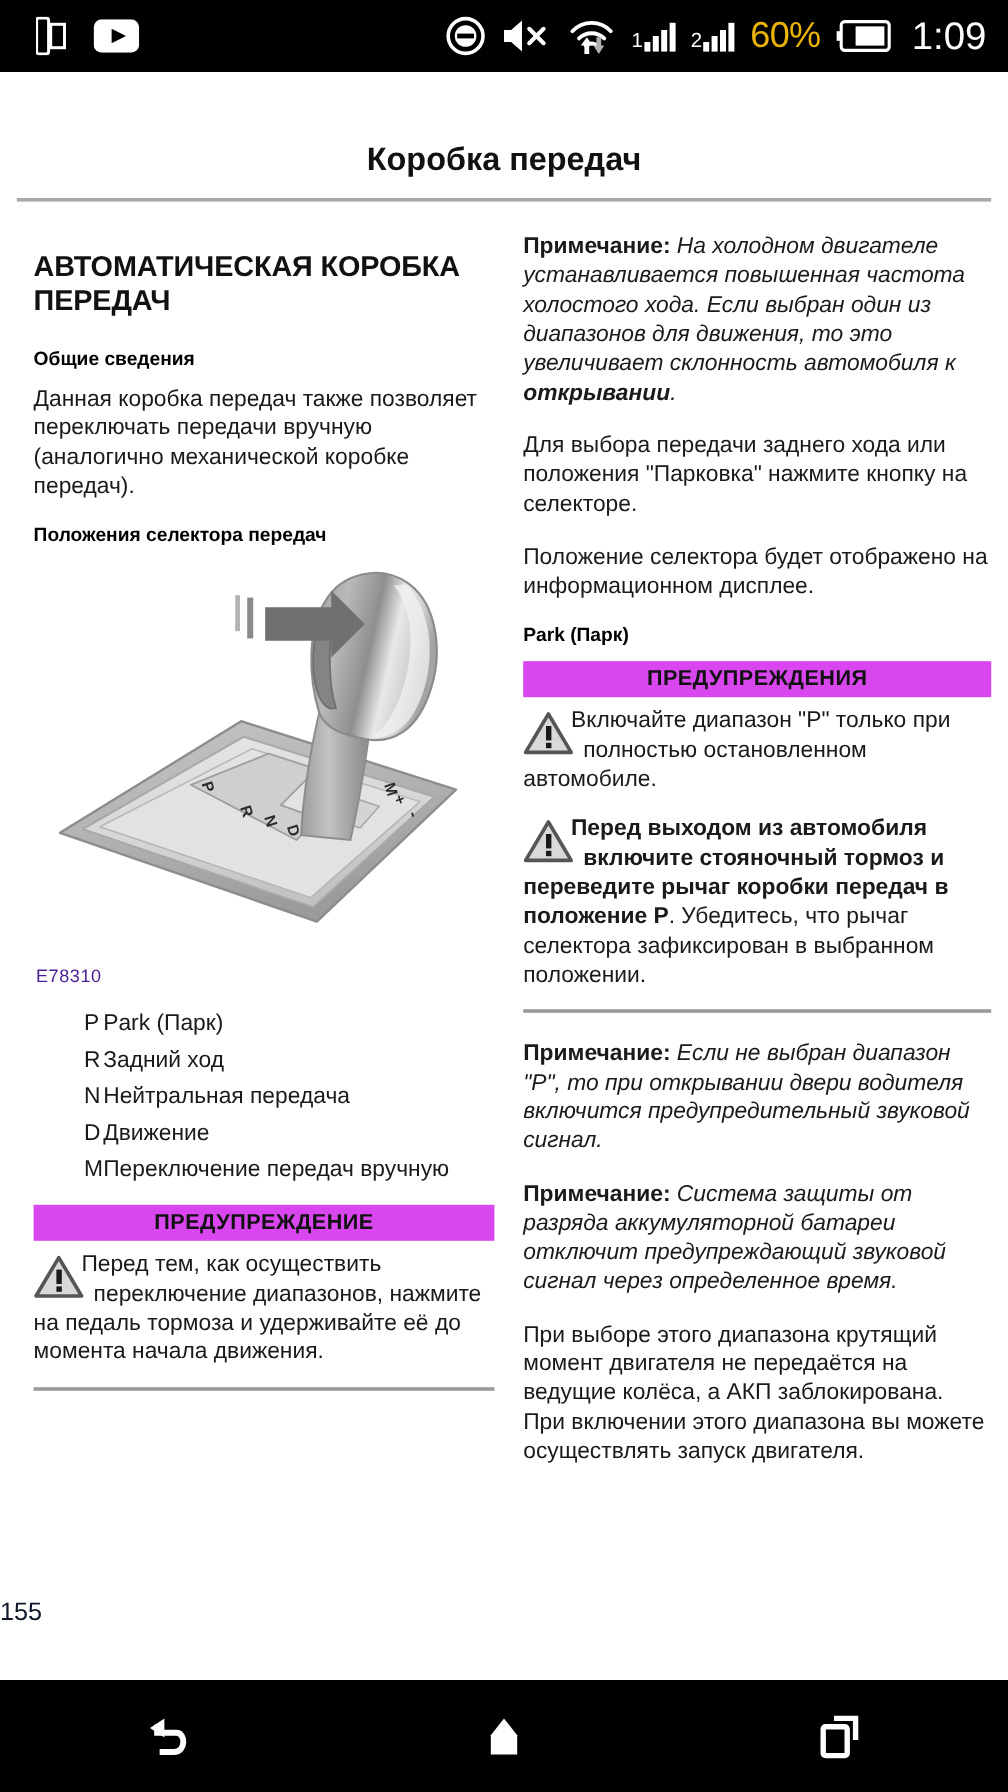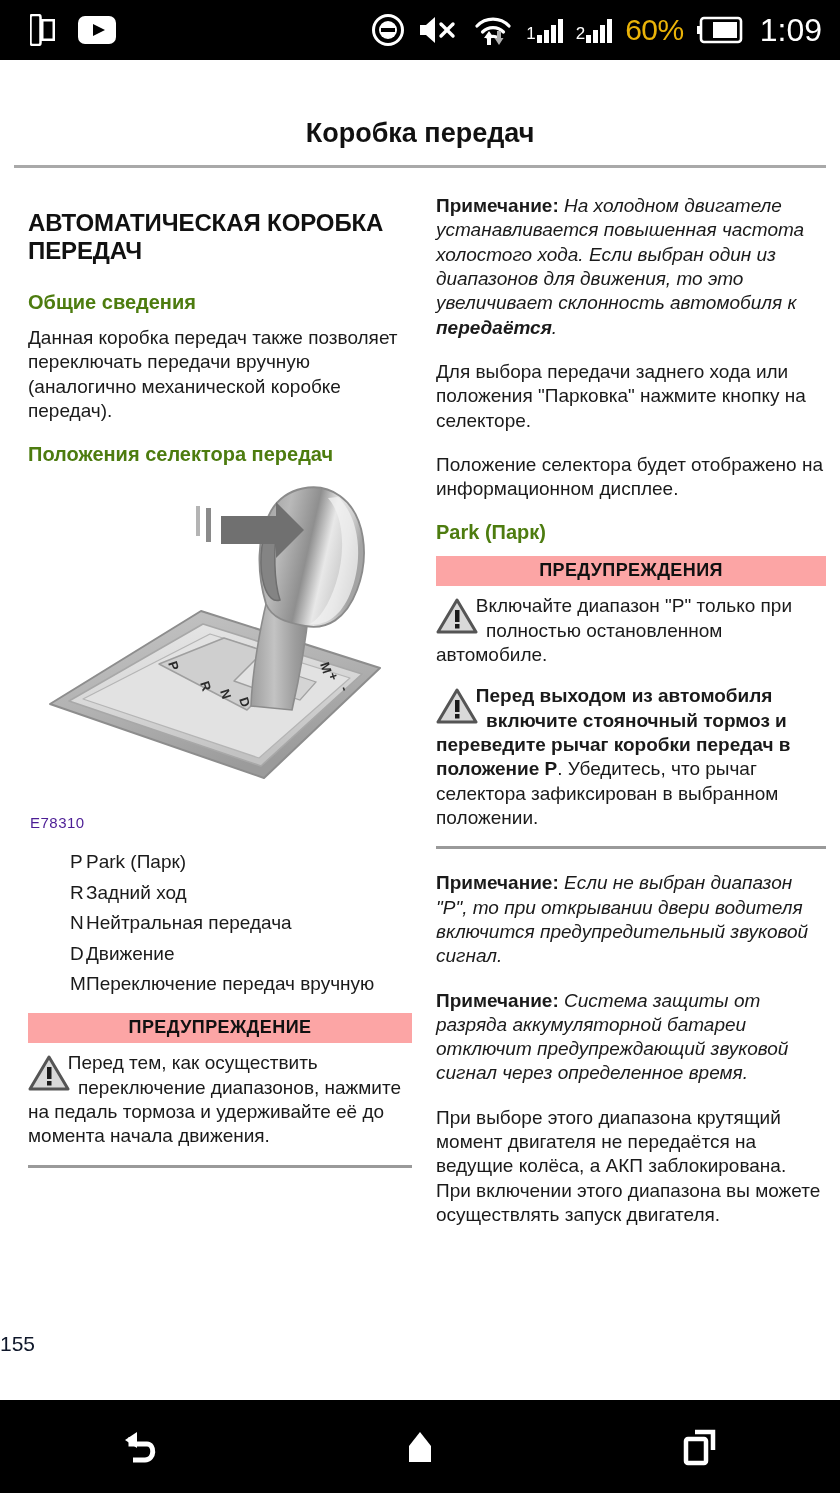--- a/index.html
+++ b/index.html
@@ -85,24 +85,24 @@
 
   h1.sec {
     font-size: 24px;
     font-weight: bold;
     line-height: 1.17;
     margin: 15px 0 26px 0;
     color: #111111;
     letter-spacing: -0.1px;
   }
   h2.sub {
-    font-size: 20px;
+    font-size: 16px;
     font-weight: bold;
     margin: 0 0 12px 0;
-    color: #4d7c0f;
+    color: #000000;
   }
   p.body {
     font-size: 19px;
     line-height: 1.28;
     margin: 0 0 20px 0;
     color: #1a1a1a;
   }
   p.note { font-style: italic; }
   p.note b, p.body b { font-style: normal; font-weight: bold; }
   p.note i.bolditalic { font-weight: bold; font-style: italic; }
@@ -113,21 +113,21 @@
     display: flex;
     font-size: 19px;
     line-height: 1.6;
     color: #1a1a1a;
   }
   .gear-letter { width: 58px; flex: none; padding-left: 42px; box-sizing: border-box; }
   .gear-desc { flex: 1; }
 
   
   .warn-banner {
-    background: #fca5a5;
+    background: #d946ef;
     text-align: center;
     font-size: 18px;
     font-weight: bold;
     letter-spacing: 0.4px;
     color: #111111;
     padding: 4px 0 5px 0;
     margin-bottom: 8px;
   }
   .warn-body {
     font-size: 19px;
@@ -379,21 +379,21 @@
           <rect x="19" y="27" width="4.5" height="4.5" fill="#1a1a1a"></rect>
         </svg>
         <p class="warn-body">Перед тем, как осуществить переключение диапазонов, нажмите на педаль тормоза и удерживайте её до момента начала движения.</p>
       </div>
 
       <div class="rule-thin"></div>
     </div>
 
     <div class="col col-right">
 
-      <p class="body note"><b>Примечание:</b><span> На холодном двигателе устанавливается повышенная частота холостого хода. Если выбран один из диапазонов для движения, то это увеличивает склонность автомобиля к </span><i class="bolditalic">передаётся</i><span>.</span></p>
+      <p class="body note"><b>Примечание:</b><span> На холодном двигателе устанавливается повышенная частота холостого хода. Если выбран один из диапазонов для движения, то это увеличивает склонность автомобиля к </span><i class="bolditalic">открывании</i><span>.</span></p>
 
       <p class="body">Для выбора передачи заднего хода или положения "Парковка" нажмите кнопку на селекторе.</p>
 
       <p class="body">Положение селектора будет отображено на информационном дисплее.</p>
 
       <h2 class="sub">Park (Парк)</h2>
 
       <div class="warn-banner">ПРЕДУПРЕЖДЕНИЯ</div>
 
       <div>

